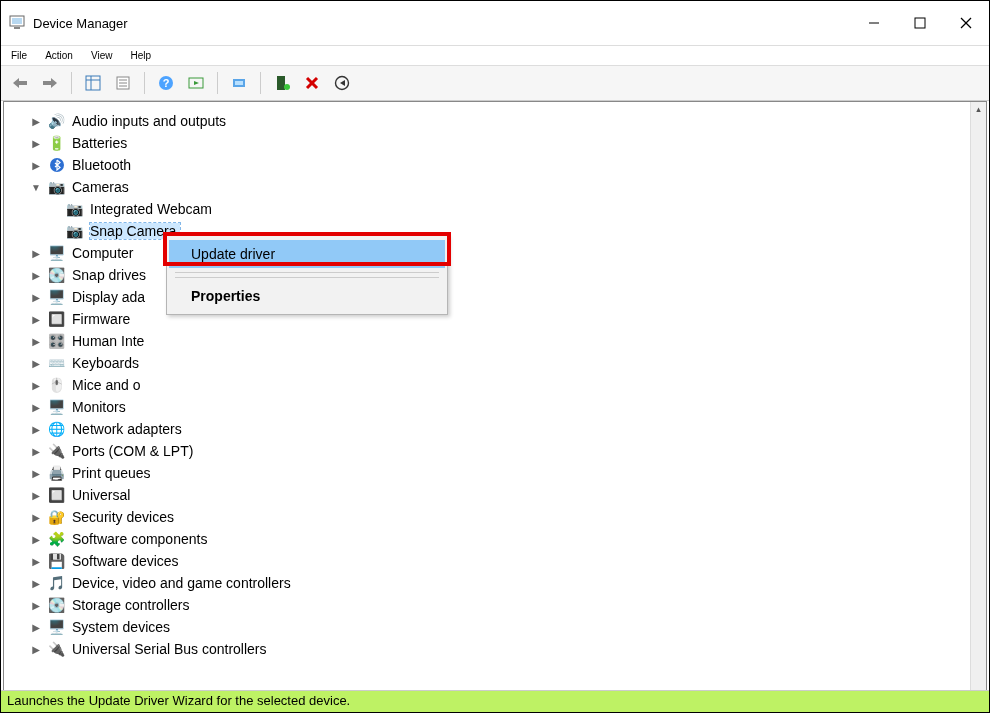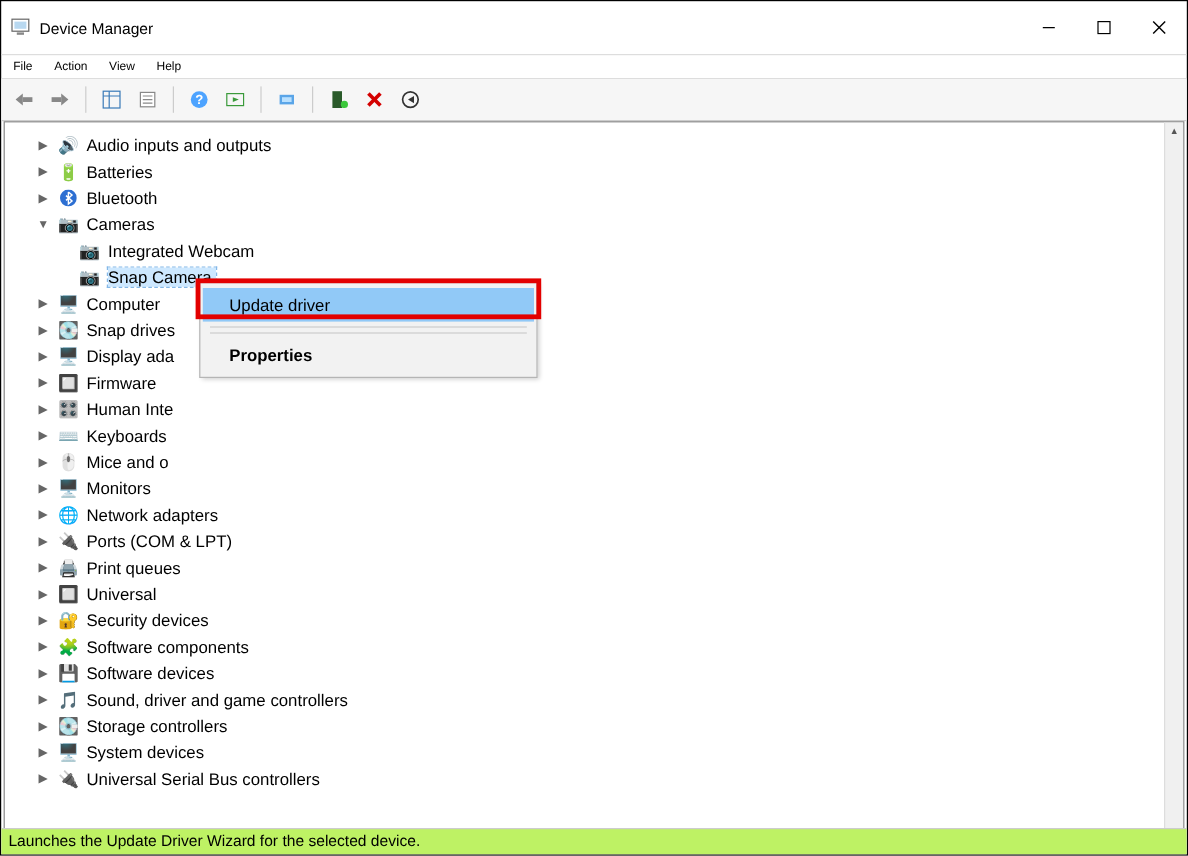--- a/index.html
+++ b/index.html
@@ -368,21 +368,21 @@
       <span>Software components</span>
     </div>
     <div class="node">
       <span class="chev">▶</span>
       <span class="ico">💾</span>
       <span>Software devices</span>
     </div>
     <div class="node">
       <span class="chev">▶</span>
       <span class="ico">🎵</span>
-      <span>Sound, driver and game controllers</span>
+      <span>Device, video and game controllers</span>
     </div>
     <div class="node">
       <span class="chev">▶</span>
       <span class="ico">💽</span>
       <span>Storage controllers</span>
     </div>
     <div class="node">
       <span class="chev">▶</span>
       <span class="ico">🖥️</span>
       <span>System devices</span>

